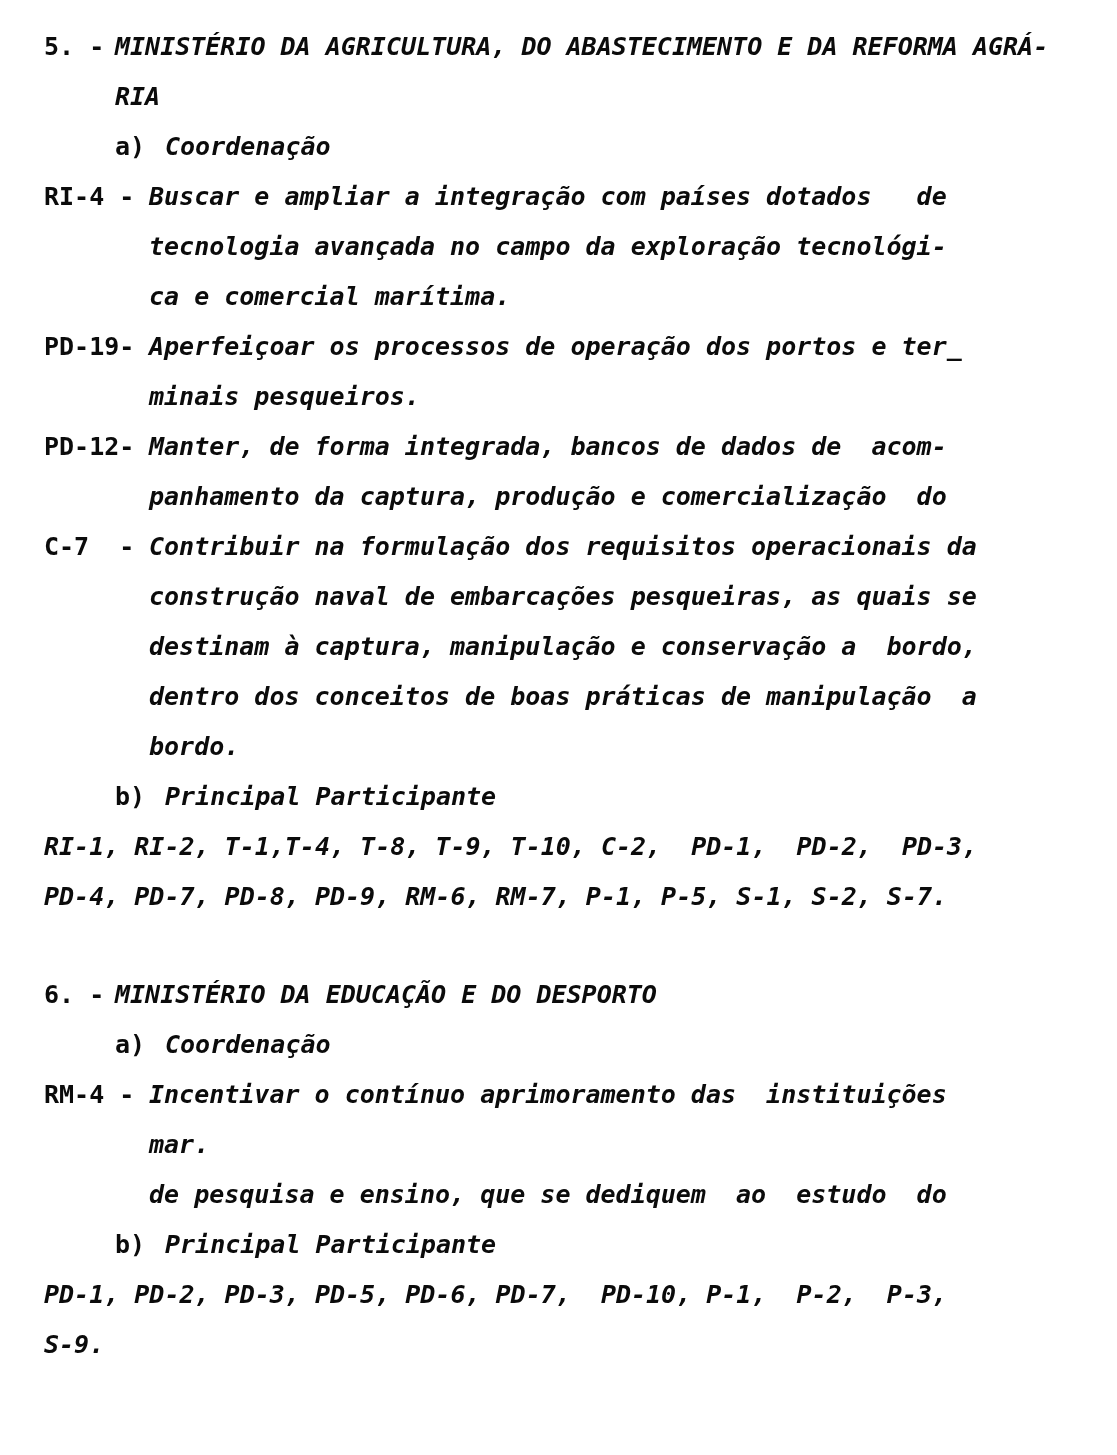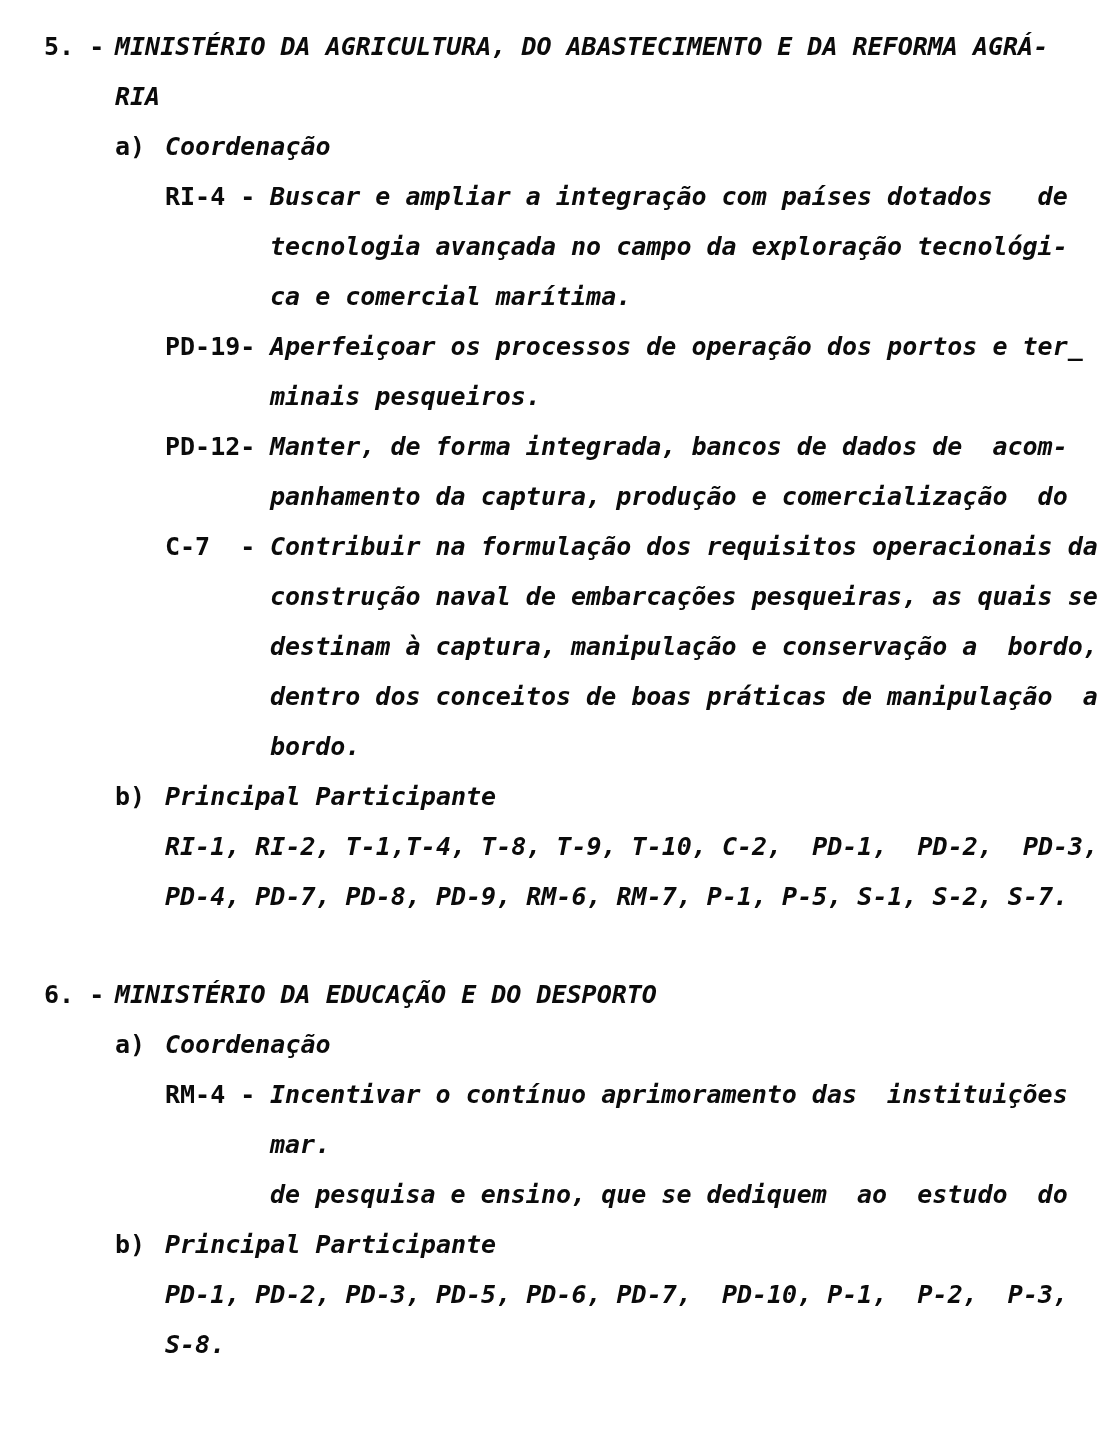--- a/index.html
+++ b/index.html
@@ -37,24 +37,24 @@
   }
   .line { white-space: pre; }
 
   
   .type-section { margin-left: 0; }
   .type-section > .label { min-width: 71px; }
 
   .type-sub { margin-left: 71px; }
   .type-sub > .label { min-width: 50px; }
 
-  .type-item { margin-left: 121px; }
+  .type-item { }
   .type-item > .label { min-width: 105px; }
 
-  .type-list { margin-left: 121px; }
+  .type-list { }
   .type-list > .label { min-width: 0; }
 
   .gap-before { margin-top: 48px; }
 </style>
 </head>
 <body>
 
 <main>
     <div class="block type-section">
     <span class="label">5. -</span>
@@ -99,15 +99,15 @@
     <div class="block type-item">
     <span class="label">RM-4 -</span>
     <div class="lines"><div class="line">Incentivar o contínuo aprimoramento das  instituições</div><div class="line">mar.</div><div class="line">de pesquisa e ensino, que se dediquem  ao  estudo  do</div></div>
   </div>
     <div class="block type-sub">
     <span class="label">b)</span>
     <div class="lines"><div class="line">Principal Participante</div></div>
   </div>
     <div class="block type-list">
     <span class="label"></span>
-    <div class="lines"><div class="line">PD-1, PD-2, PD-3, PD-5, PD-6, PD-7,  PD-10, P-1,  P-2,  P-3,</div><div class="line">S-8.</div></div>
+    <div class="lines"><div class="line">PD-1, PD-2, PD-3, PD-5, PD-6, PD-7,  PD-10, P-1,  P-2,  P-3,</div><div class="line">S-9.</div></div>
   </div>
   </main>
 
 </body></html>

